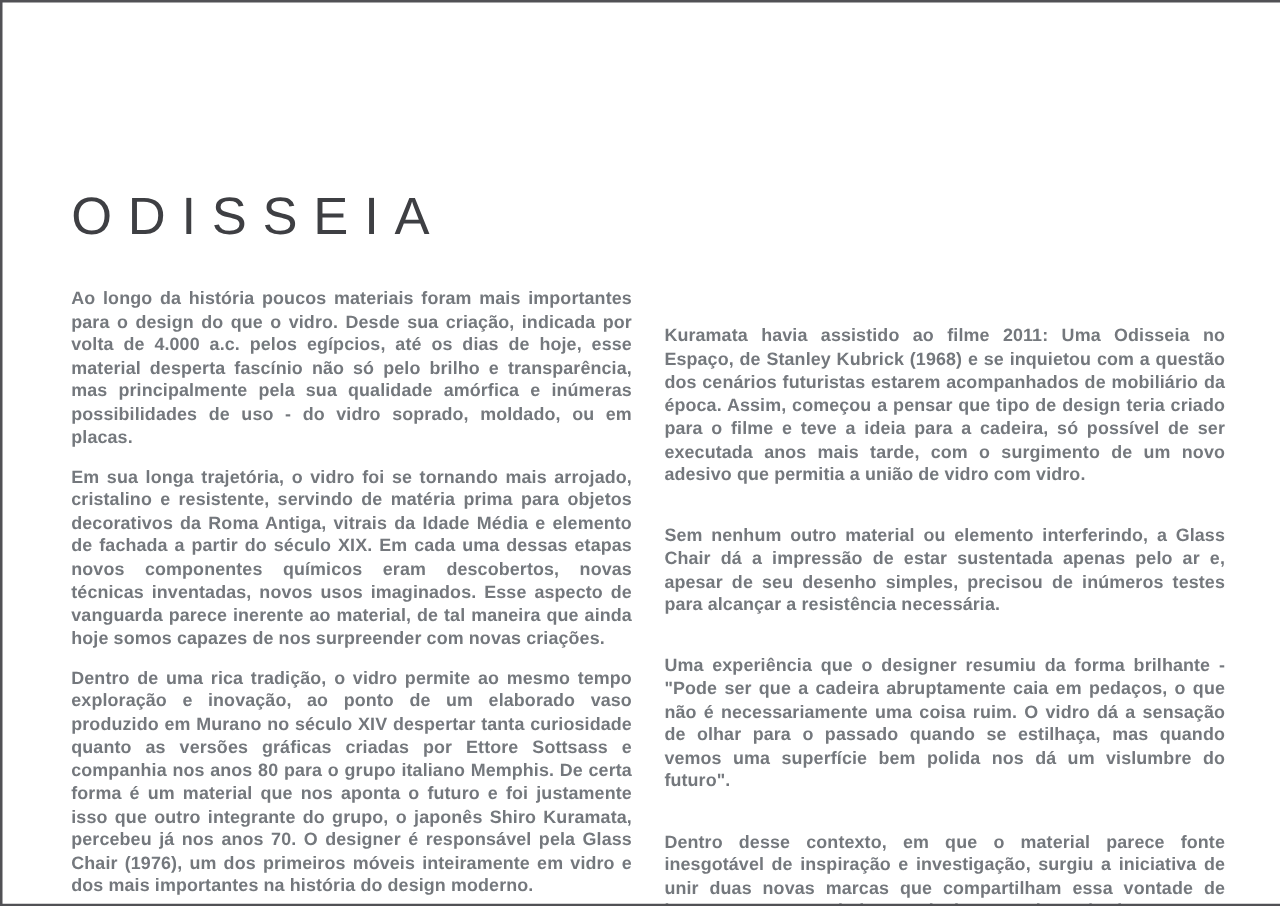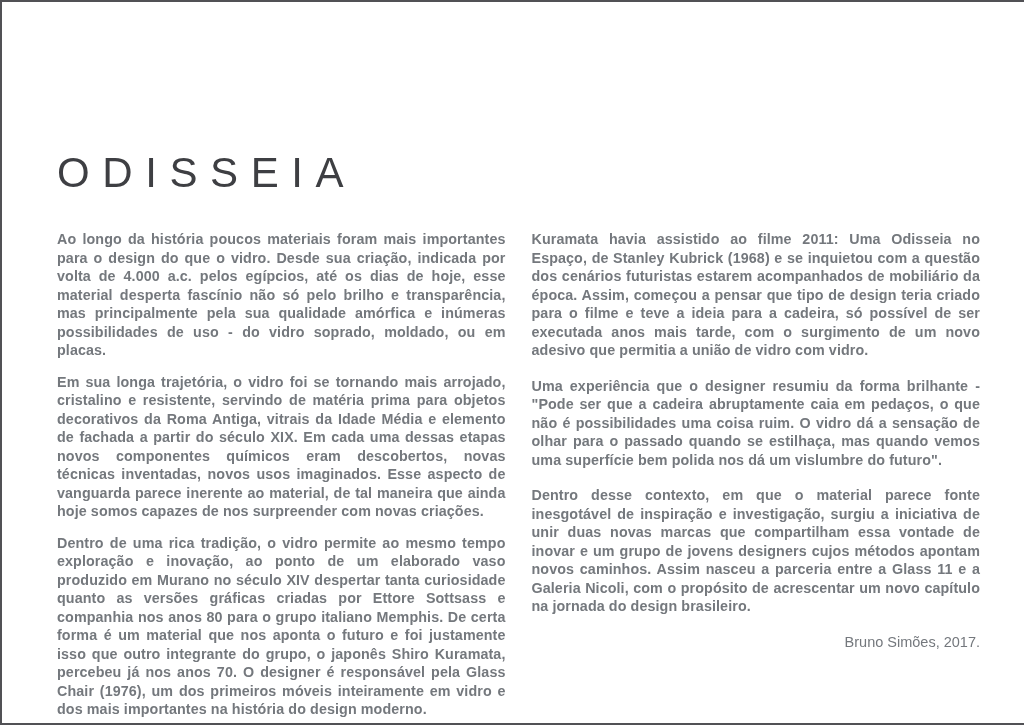--- a/index.html
+++ b/index.html
@@ -41,20 +41,21 @@
     font-size: 14.3px;
     line-height: 18.5px;
     letter-spacing: 0.1px;
     color: #74787d;
     text-align: justify;
     hyphens: auto;
     font-weight: bold;
   }
   .column-right p {
     margin-bottom: 17px;
+    margin-top: 30px;
   }
   .signature {
     margin-top: 6px;
     font-size: 14.5px;
     line-height: 18.5px;
     color: #74787d;
     text-align: right;
   }
 </style>
 </head>
@@ -67,20 +68,21 @@
   <div class="columns">
 
     <div class="column column-left">
       <p>Ao longo da história poucos materiais foram mais importantes para o design do que o vidro. Desde sua criação, indicada por volta de 4.000 a.c. pelos egípcios, até os dias de hoje, esse material desperta fascínio não só pelo brilho e transparência, mas principalmente pela sua qualidade amórfica e inúmeras possibilidades de uso - do vidro soprado, moldado, ou em placas.</p>
       <p>Em sua longa trajetória, o vidro foi se tornando mais arrojado, cristalino e resistente, servindo de matéria prima para objetos decorativos da Roma Antiga, vitrais da Idade Média e elemento de fachada a partir do século XIX. Em cada uma dessas etapas novos componentes químicos eram descobertos, novas técnicas inventadas, novos usos imaginados. Esse aspecto de vanguarda parece inerente ao material, de tal maneira que ainda hoje somos capazes de nos surpreender com novas criações.</p>
       <p>Dentro de uma rica tradição, o vidro permite ao mesmo tempo exploração e inovação, ao ponto de um elaborado vaso produzido em Murano no século XIV despertar tanta curiosidade quanto as versões gráficas criadas por Ettore Sottsass e companhia nos anos 80 para o grupo italiano Memphis. De certa forma é um material que nos aponta o futuro e foi justamente isso que outro integrante do grupo, o japonês Shiro Kuramata, percebeu já nos anos 70. O designer é responsável pela Glass Chair (1976), um dos primeiros móveis inteiramente em vidro e dos mais importantes na história do design moderno.</p>
     </div>
 
     <div class="column column-right">
       <p>Kuramata havia assistido ao filme 2011: Uma Odisseia no Espaço, de Stanley Kubrick (1968) e se inquietou com a questão dos cenários futuristas estarem acompanhados de mobiliário da época. Assim, começou a pensar que tipo de design teria criado para o filme e teve a ideia para a cadeira, só possível de ser executada anos mais tarde, com o surgimento de um novo adesivo que permitia a união de vidro com vidro.</p>
-      <p>Uma experiência que o designer resumiu da forma brilhante - "Pode ser que a cadeira abruptamente caia em pedaços, o que não é possibilidades uma coisa ruim. O vidro dá a sensação de olhar para o passado quando se estilhaça, mas quando vemos uma superfície bem polida nos dá um vislumbre do futuro".</p>
+      <p>Sem nenhum outro material ou elemento interferindo, a Glass Chair dá a impressão de estar sustentada apenas pelo ar e, apesar de seu desenho simples, precisou de inúmeros testes para alcançar a resistência necessária.</p>
+      <p>Uma experiência que o designer resumiu da forma brilhante - "Pode ser que a cadeira abruptamente caia em pedaços, o que não é necessariamente uma coisa ruim. O vidro dá a sensação de olhar para o passado quando se estilhaça, mas quando vemos uma superfície bem polida nos dá um vislumbre do futuro".</p>
       <p>Dentro desse contexto, em que o material parece fonte inesgotável de inspiração e investigação, surgiu a iniciativa de unir duas novas marcas que compartilham essa vontade de inovar e um grupo de jovens designers cujos métodos apontam novos caminhos. Assim nasceu a parceria entre a Glass 11 e a Galeria Nicoli, com o propósito de acrescentar um novo capítulo na jornada do design brasileiro.</p>
       <div class="signature">Bruno Simões, 2017.</div>
     </div>
 
   </div>
 
 </div>
 
 </body></html>

